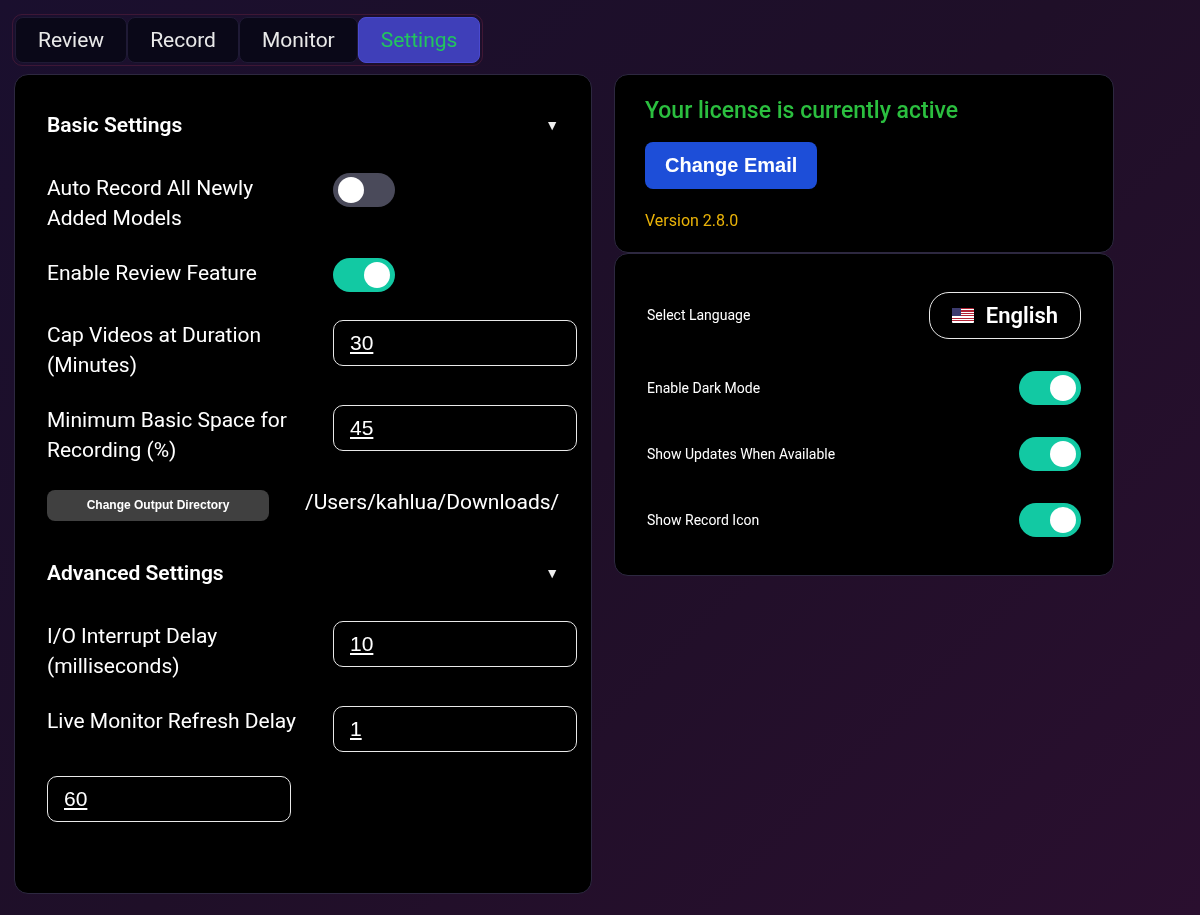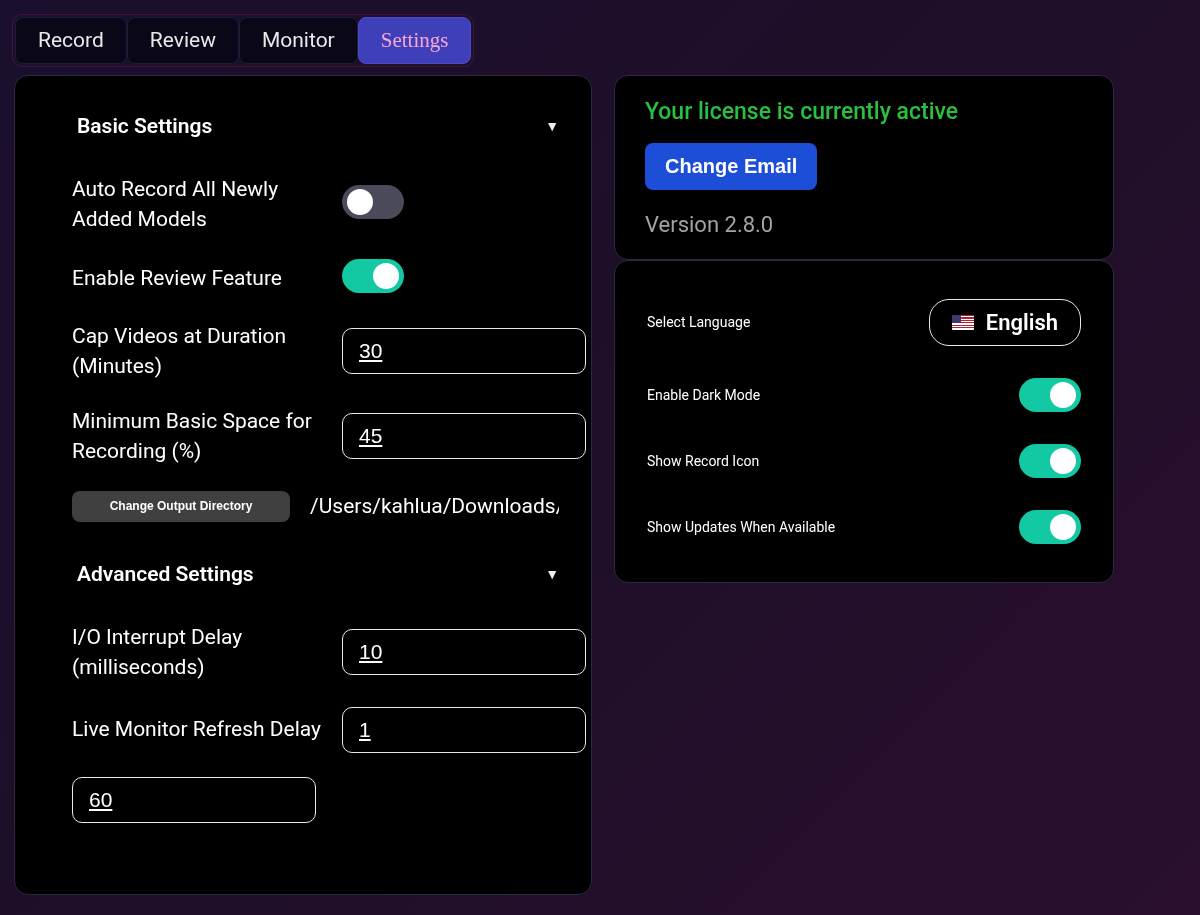--- a/index.html
+++ b/index.html
@@ -16,22 +16,21 @@
     border: 1px solid #1f1a35;
     border-radius: 8px;
     padding: 10px 22px;
     font-size: 21px;
     color: #e9e9e9;
     cursor: pointer;
   }
   .tab.active {
     background: #3f3fb9;
     border-color: #4a4ad0;
-    color: #f9a8d4;
-    font-family: Liberation Serif, serif;
+    color: #22c55e;
   }
   .tabs-container {
     border: 1px solid rgba(130,40,70,0.35);
     border-radius: 10px;
     display: inline-flex;
     padding: 2px;
     margin: 14px 0 8px 12px;
   }
 
   .columns {
@@ -50,33 +49,30 @@
     padding: 22px 30px;
   }
 
   .section-header {
     display: flex;
     justify-content: space-between;
     align-items: center;
     font-size: 21px;
     font-weight: 600;
     padding: 14px 2px 24px 2px;
-    margin-left: 30px;
   }
   .section-header .chev {
     font-size: 14px;
     color: #eee;
   }
 
   .row {
     display: flex;
-    align-items: center;
     padding: 12px 2px;
-    gap: 20px;
-    margin-left: 25px;
+    gap: 36px;
   }
   .row .label {
     flex: 0 0 250px;
     font-size: 21px;
     line-height: 1.45;
   }
   .row .control { flex: 1; }
 
   
   .toggle {
@@ -148,22 +144,22 @@
     background: #1d4ed8;
     color: #fff;
     border: none;
     border-radius: 8px;
     padding: 12px 20px;
     font-size: 20px;
     font-weight: 600;
     cursor: pointer;
   }
   .version {
-    font-size: 22px;
-    color: #a3a3a3;
+    font-size: 16px;
+    color: #eab308;
     padding-top: 22px;
   }
 
   
   .lang-box {
     border: 1px solid #e9e9e9;
     border-radius: 20px;
     padding: 10px 22px;
     display: inline-flex;
     align-items: center;
@@ -194,22 +190,22 @@
   .panel.left { height: 820px; overflow: hidden; }
   .panel.left .inner { padding-top:2px; }
 
 </style>
 </head>
 <body>
 
 
 
 <div class="tabs-container">
+  <div class="tab">Review</div>
   <div class="tab">Record</div>
-  <div class="tab">Review</div>
   <div class="tab">Monitor</div>
   <div class="tab active">Settings</div>
 </div>
 
 <div class="columns">
 
   <div class="col-left">
     <div class="panel left">
       <div class="inner">
 
@@ -301,30 +297,30 @@
       </div>
 
       <div class="rrow">
         <div class="rlabel">Enable Dark Mode</div>
         <div class="toggle on">
             <div class="knob"></div>
           </div>
       </div>
 
       <div class="rrow">
+        <div class="rlabel">Show Updates When Available</div>
+        <div class="toggle on">
+            <div class="knob"></div>
+          </div>
+      </div>
+
+      <div class="rrow">
         <div class="rlabel">Show Record Icon</div>
         <div class="toggle on">
             <div class="knob"></div>
           </div>
       </div>
-
-      <div class="rrow">
-        <div class="rlabel">Show Updates When Available</div>
-        <div class="toggle on">
-            <div class="knob"></div>
-          </div>
-      </div>
     </div>
   </div>
 </div>
 
 
 
 
 </body></html>

